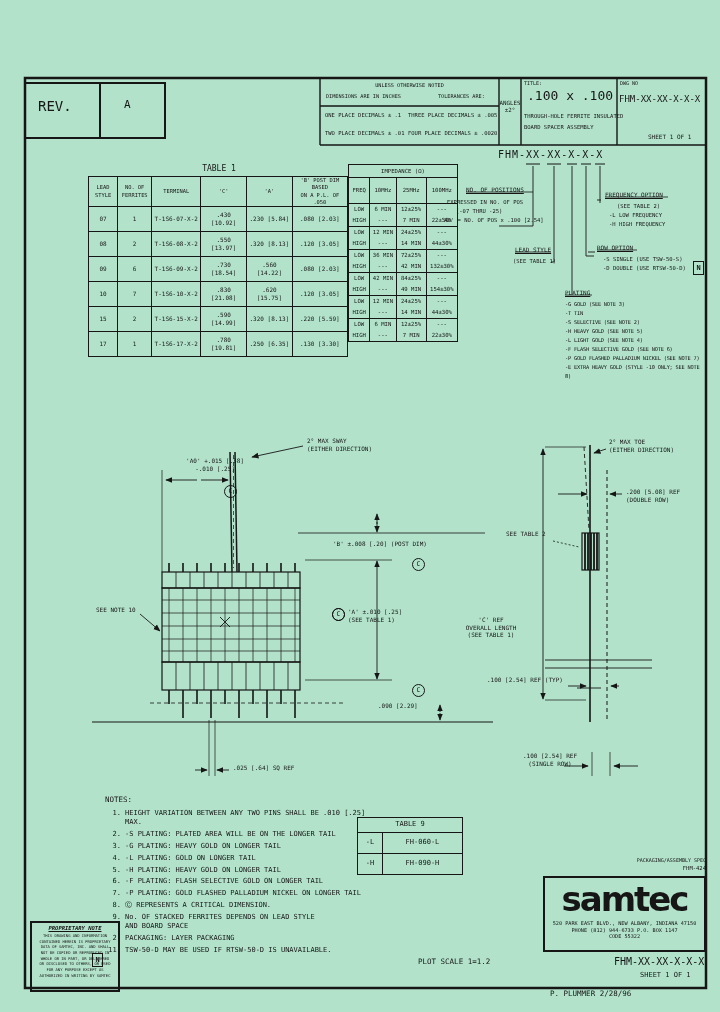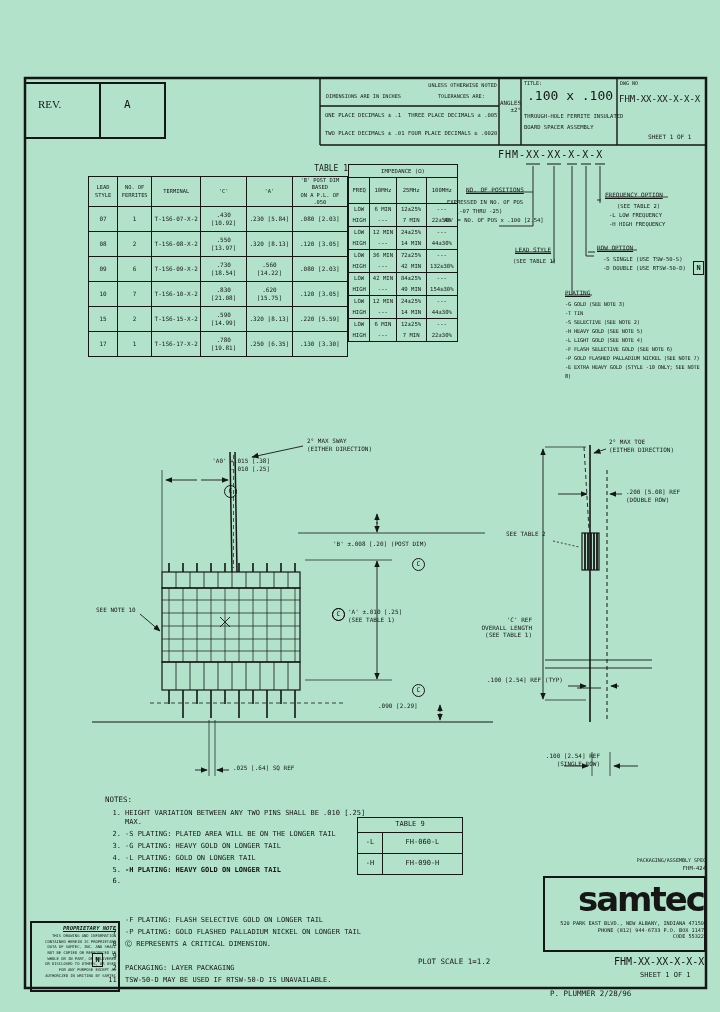--- a/index.html
+++ b/index.html
@@ -1,20 +1,20 @@
 <!DOCTYPE html>
 <html><head>
 <meta charset="utf-8">
 <style>
   html,body{margin:0;padding:0;background:#9fd8bd;}
   #page{position:relative;width:720px;height:1012px;background:#b2e2ca;overflow:hidden;
         font-family:"DejaVu Sans Mono",monospace;color:#161616;}
   .abs{position:absolute;}
   .txt{white-space:pre-line;line-height:1.25;color:#161616;}
-  .ctr{text-align:right;}
+  .ctr{text-align:center;}
   .rt{text-align:right;}
   .ul{text-decoration:underline;}
   svg{position:absolute;left:0;top:0;}
   
   table.dt{border-collapse:collapse;background:transparent;}
   table.dt td,table.dt th{border:1px solid #161616;padding:0 1px;text-align:center;
         font-weight:normal;font-family:"DejaVu Sans Mono",monospace;color:#161616;white-space:pre-line;}
   
   #t1{font-size:6px;line-height:1.3;}
   #t1 th{font-size:5.4px;}
@@ -113,21 +113,21 @@
       <line x1="619" y1="686" x2="611" y2="686" stroke-width="0.9" marker-end="url(#ah)"></line>
 
       <path d="M592,752 V776 M610,752 V776" stroke-width="0.7"></path>
       <line x1="564" y1="766" x2="588" y2="766" stroke-width="0.9" marker-end="url(#ah)"></line>
       <line x1="638" y1="766" x2="614" y2="766" stroke-width="0.9" marker-end="url(#ah)"></line>
 
       <path d="M553,541 L579,547" stroke-width="0.8" stroke-dasharray="2,2"></path>
     </g>
   </svg>
 
-  <div class="abs txt" style="left:38px;top:98px;font-size:11px;font-family:Liberation Serif, serif;">REV.</div>
+  <div class="abs txt" style="left:38px;top:98px;font-size:14px;">REV.</div>
   <div class="abs txt" style="left:124px;top:98px;font-size:11px;">A</div>
 
   <div class="abs txt ctr" style="left:322px;top:82px;width:175px;font-size:5.2px;">UNLESS OTHERWISE NOTED</div>
   <div class="abs txt" style="left:326px;top:93px;font-size:5.2px;">DIMENSIONS ARE IN INCHES</div>
   <div class="abs txt" style="left:438px;top:93px;font-size:5.2px;">TOLERANCES ARE:</div>
   <div class="abs txt" style="left:325px;top:112px;font-size:5.5px;">ONE PLACE DECIMALS ± .1</div>
   <div class="abs txt" style="left:325px;top:130px;font-size:5.5px;">TWO PLACE DECIMALS ± .01</div>
   <div class="abs txt" style="left:408px;top:112px;font-size:5.5px;">THREE PLACE DECIMALS ± .005</div>
   <div class="abs txt" style="left:408px;top:130px;font-size:5.5px;">FOUR PLACE DECIMALS ± .0020</div>
   <div class="abs txt ctr" style="left:499px;top:100px;width:22px;font-size:5.8px;">ANGLES
@@ -393,40 +393,42 @@
         <span class="txt" style="margin-left:4px;font-size:7px;">-G PLATING: HEAVY GOLD ON LONGER TAIL</span>
       </div>
 
       <div style="display:flex;margin-bottom:3.2px;">
         <span class="txt rt" style="width:16px;flex:none;font-size:7px;">4.</span>
         <span class="txt" style="margin-left:4px;font-size:7px;">-L PLATING: GOLD ON LONGER TAIL</span>
       </div>
 
       <div style="display:flex;margin-bottom:3.2px;">
         <span class="txt rt" style="width:16px;flex:none;font-size:7px;">5.</span>
-        <span class="txt" style="margin-left:4px;font-size:7px;font-weight:bold;">-H PLATING: HEAVY GOLD ON LONGER TAIL</span>
+        <span class="txt" style="margin-left:4px;font-size:7px;">-H PLATING: HEAVY GOLD ON LONGER TAIL</span>
       </div>
 
       <div style="display:flex;margin-bottom:3.2px;">
         <span class="txt rt" style="width:16px;flex:none;font-size:7px;">6.</span>
-        <span class="txt" style="margin-left:4px;font-size:7px;margin-top:39px;">-F PLATING: FLASH SELECTIVE GOLD ON LONGER TAIL</span>
+        <span class="txt" style="margin-left:4px;font-size:7px;">-F PLATING: FLASH SELECTIVE GOLD ON LONGER TAIL</span>
       </div>
 
       <div style="display:flex;margin-bottom:3.2px;">
         <span class="txt rt" style="width:16px;flex:none;font-size:7px;">7.</span>
         <span class="txt" style="margin-left:4px;font-size:7px;">-P PLATING: GOLD FLASHED PALLADIUM NICKEL ON LONGER TAIL</span>
       </div>
 
       <div style="display:flex;margin-bottom:3.2px;">
         <span class="txt rt" style="width:16px;flex:none;font-size:7px;">8.</span>
         <span class="txt" style="margin-left:4px;font-size:7px;">Ⓒ REPRESENTS A CRITICAL DIMENSION.</span>
       </div>
 
       <div style="display:flex;margin-bottom:3.2px;">
         <span class="txt rt" style="width:16px;flex:none;font-size:7px;">9.</span>
+        <span class="txt" style="margin-left:4px;font-size:7px;">No. OF STACKED FERRITES DEPENDS ON LEAD STYLE
+AND BOARD SPACE</span>
       </div>
 
       <div style="display:flex;margin-bottom:3.2px;">
         <span class="txt rt" style="width:16px;flex:none;font-size:7px;">2.</span>
         <span class="txt" style="margin-left:4px;font-size:7px;">PACKAGING: LAYER PACKAGING</span>
       </div>
 
       <div style="display:flex;margin-bottom:3.2px;">
         <span class="txt rt" style="width:16px;flex:none;font-size:7px;">11.</span>
         <span class="txt" style="margin-left:4px;font-size:7px;">TSW-50-D MAY BE USED IF RTSW-50-D IS UNAVAILABLE.</span>

